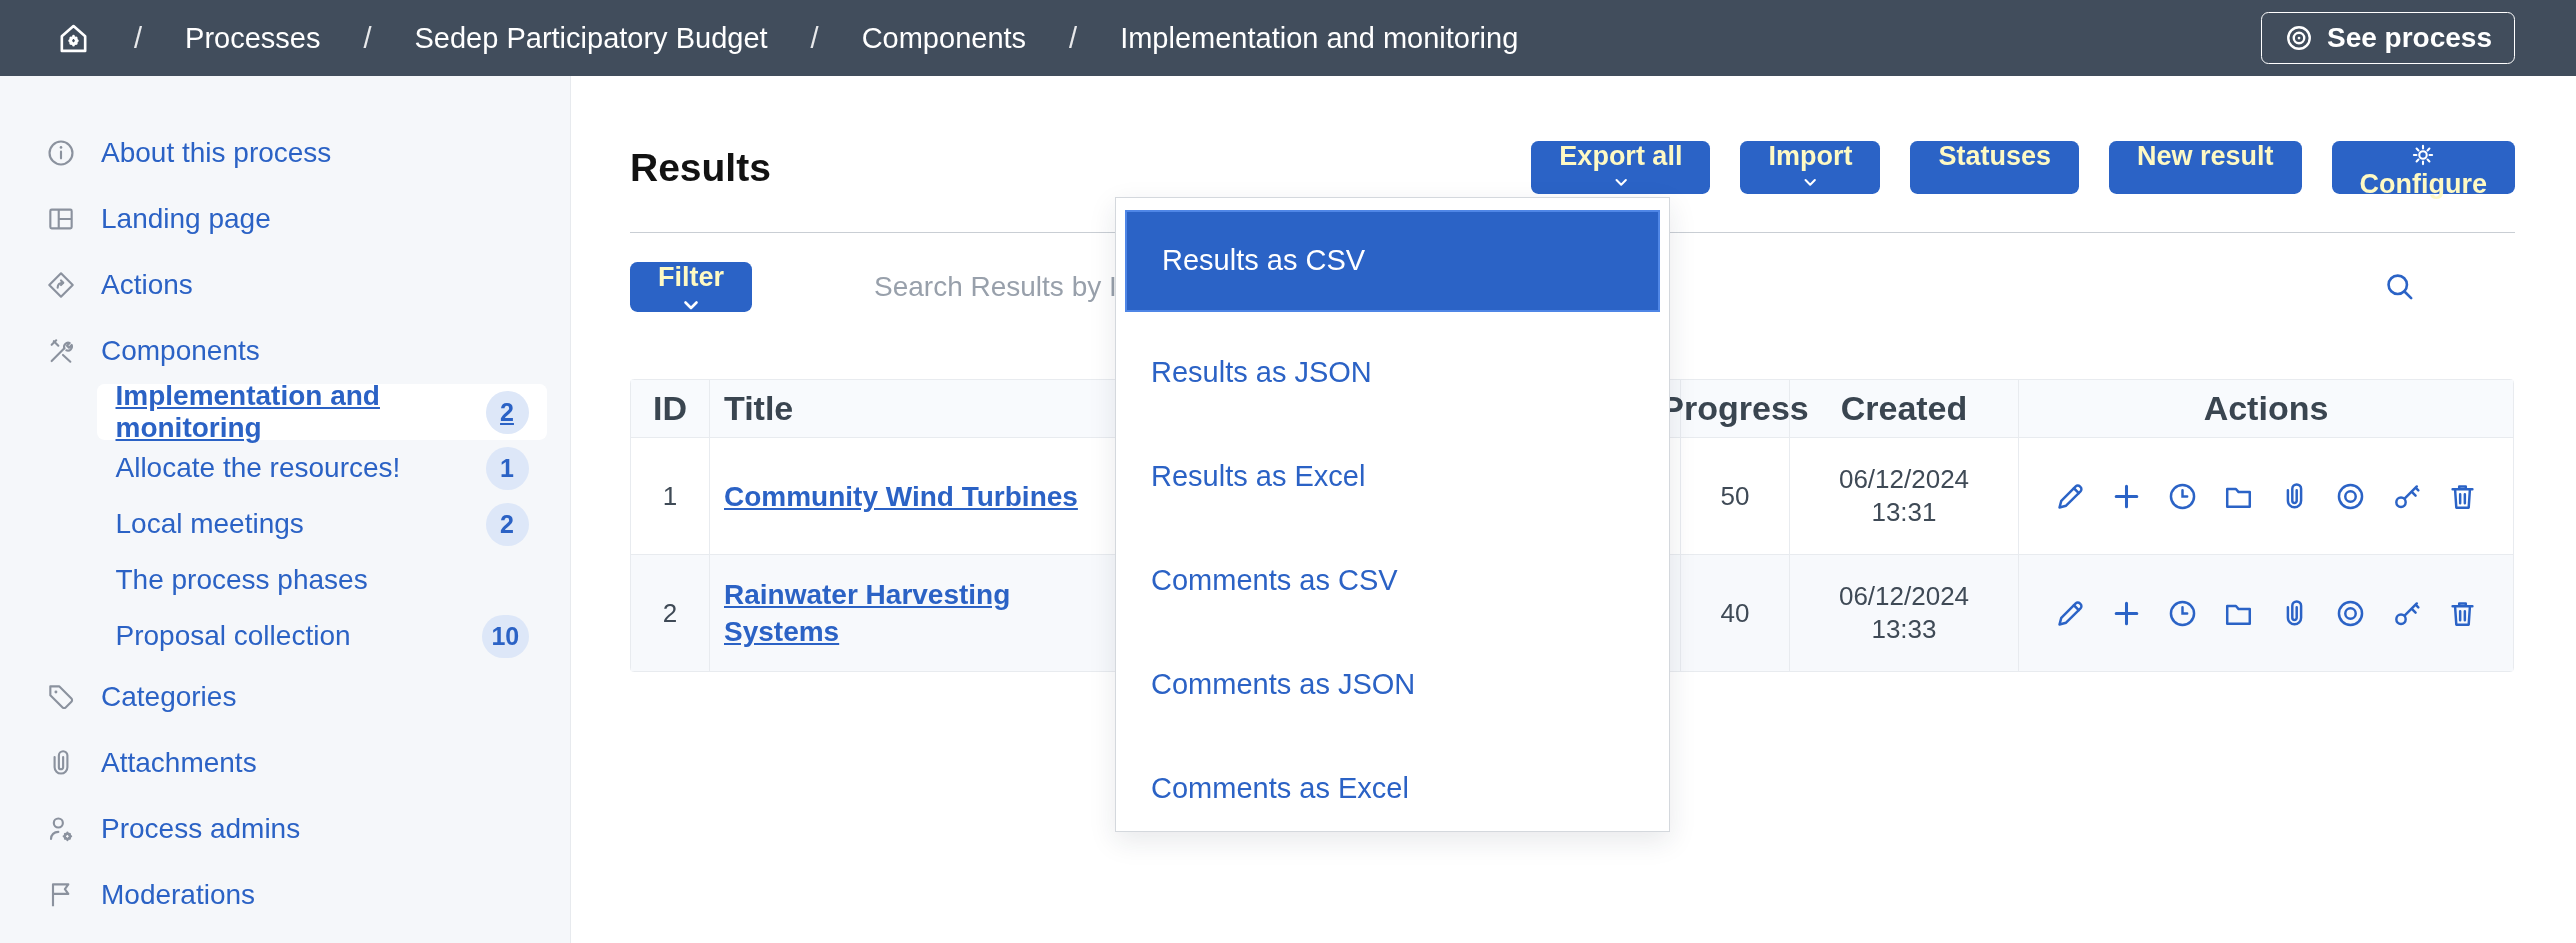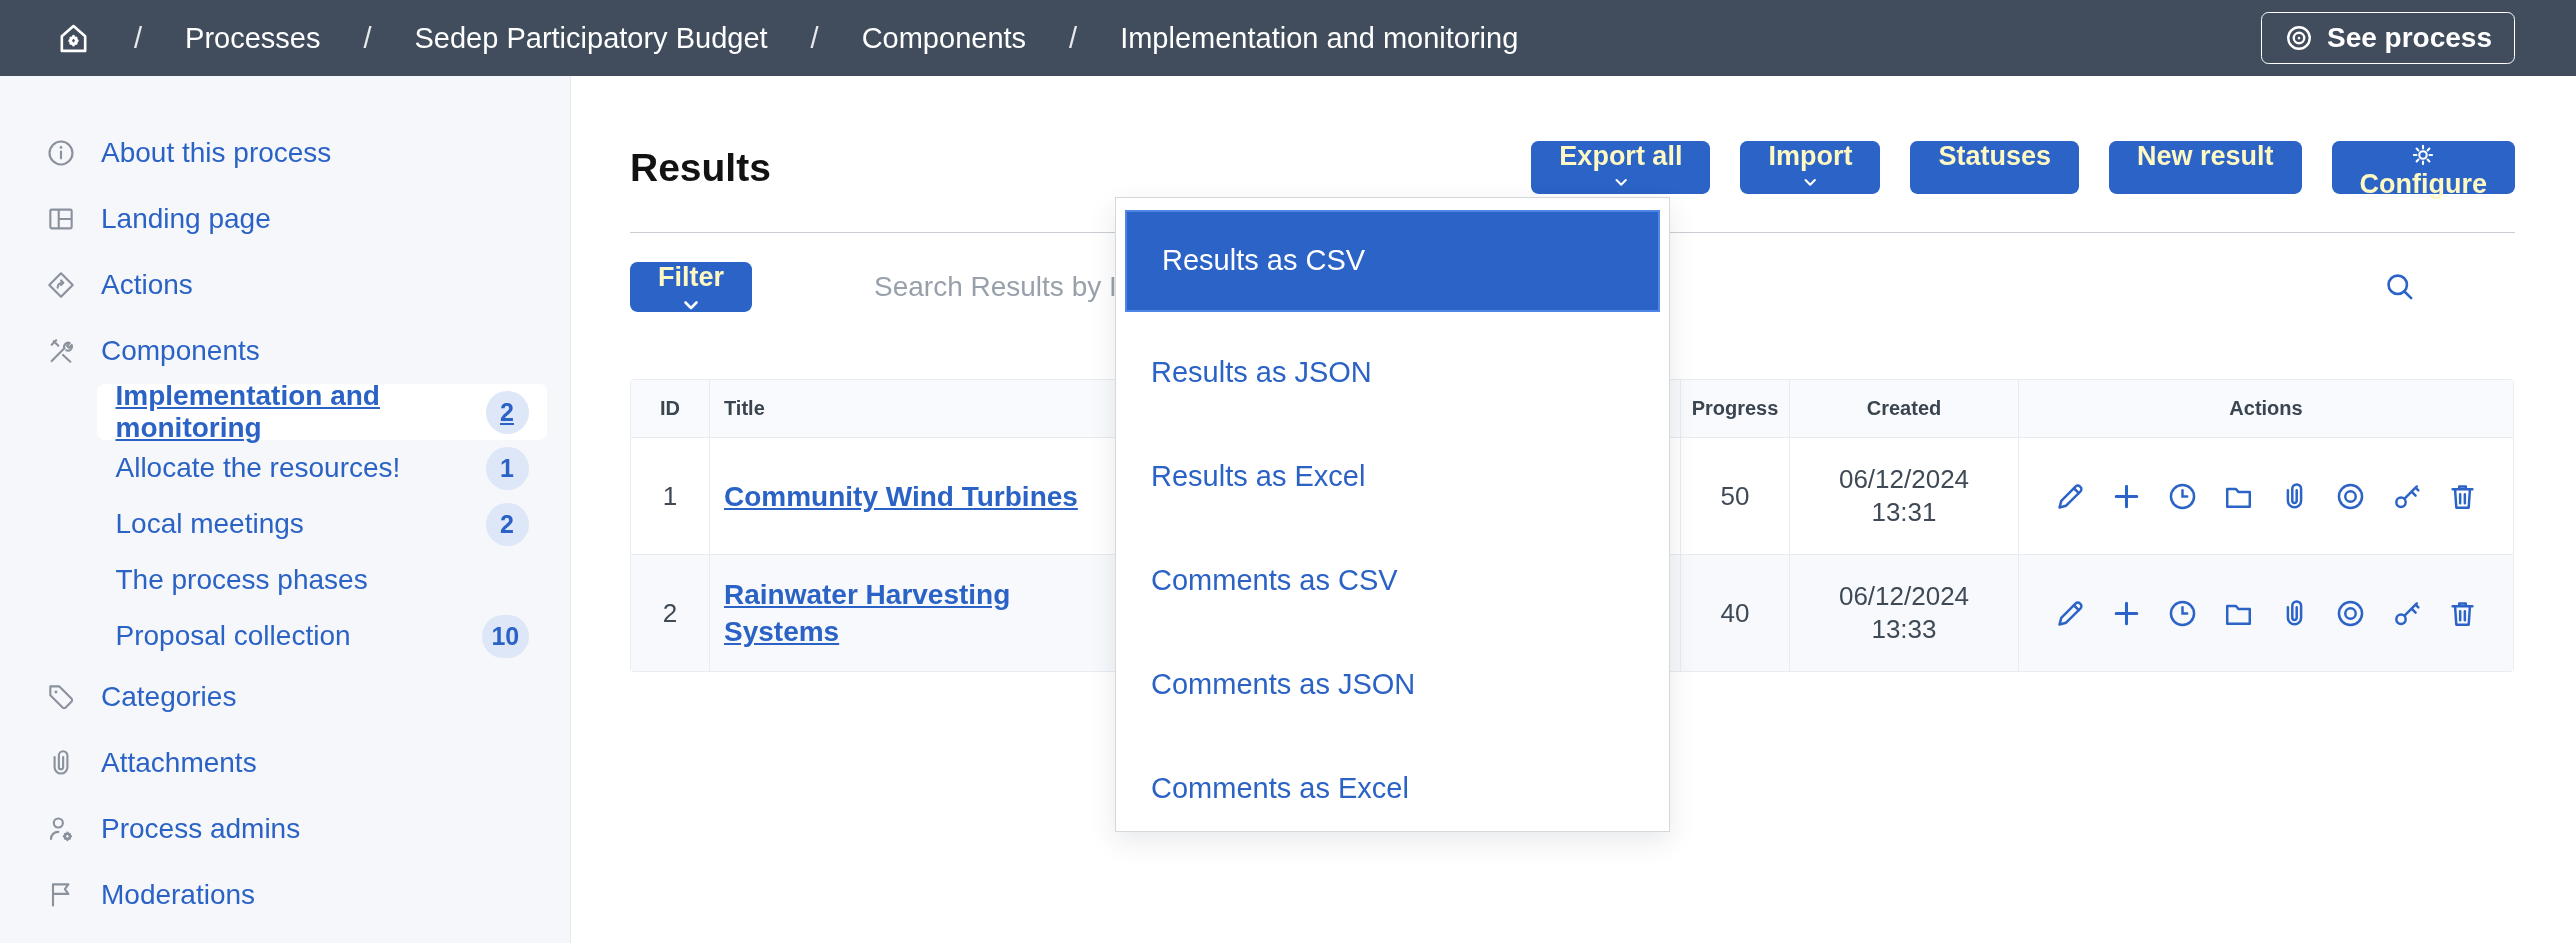--- a/index.html
+++ b/index.html
@@ -37,21 +37,21 @@
   .filter-row { position:absolute; top:186px; left:59px; right:61px; height:50px; }
   .filter-btn { position:absolute; left:0; top:0; height:50px; }
   .search-input { position:absolute; left:244px; top:0; width:1205px; height:50px; border:none; outline:none; background:transparent; font-family:"Liberation Sans", sans-serif; font-size:28px; color:#3f4a56; }
   .search-input::placeholder { color:#98a0ab; }
   .search-icon { position:absolute; right:98px; top:7.4px; cursor:pointer; }
 
   
   .results-table { position:absolute; top:303px; left:59px; width:1884px; border:0.9px solid #e8ebef; border-radius:3.7px; background:#fff; }
   .t-row { display:flex; width:100%; }
   .t-head { background:#f8fafd; height:57px; }
-  .t-head .cell { color:#3a4550; font-weight:700; font-size:20px; }
+  .t-head .cell { color:#3a4550; font-weight:700; font-size:34px; }
   .t-body-row { height:117px; background:#fff; border-top:0.9px solid #e8ebef; }
   .t-body-row.zebra { background:#f7f9fc; }
   .cell { display:flex; align-items:center; justify-content:center; border-right:0.9px solid #e8ebef; font-size:26px; color:#3f4a56; }
   .cell:last-child { border-right:none; }
   .c-id { width:79px; }
   .c-title { width:408px; justify-content:flex-start; padding:0 14px; }
   .c-hidden { width:563px; }
   .c-progress { width:109px; }
   .c-created { width:229px; text-align:center; flex-direction:column; line-height:33px; }
   .c-actions { width:494px; gap:23px; }

